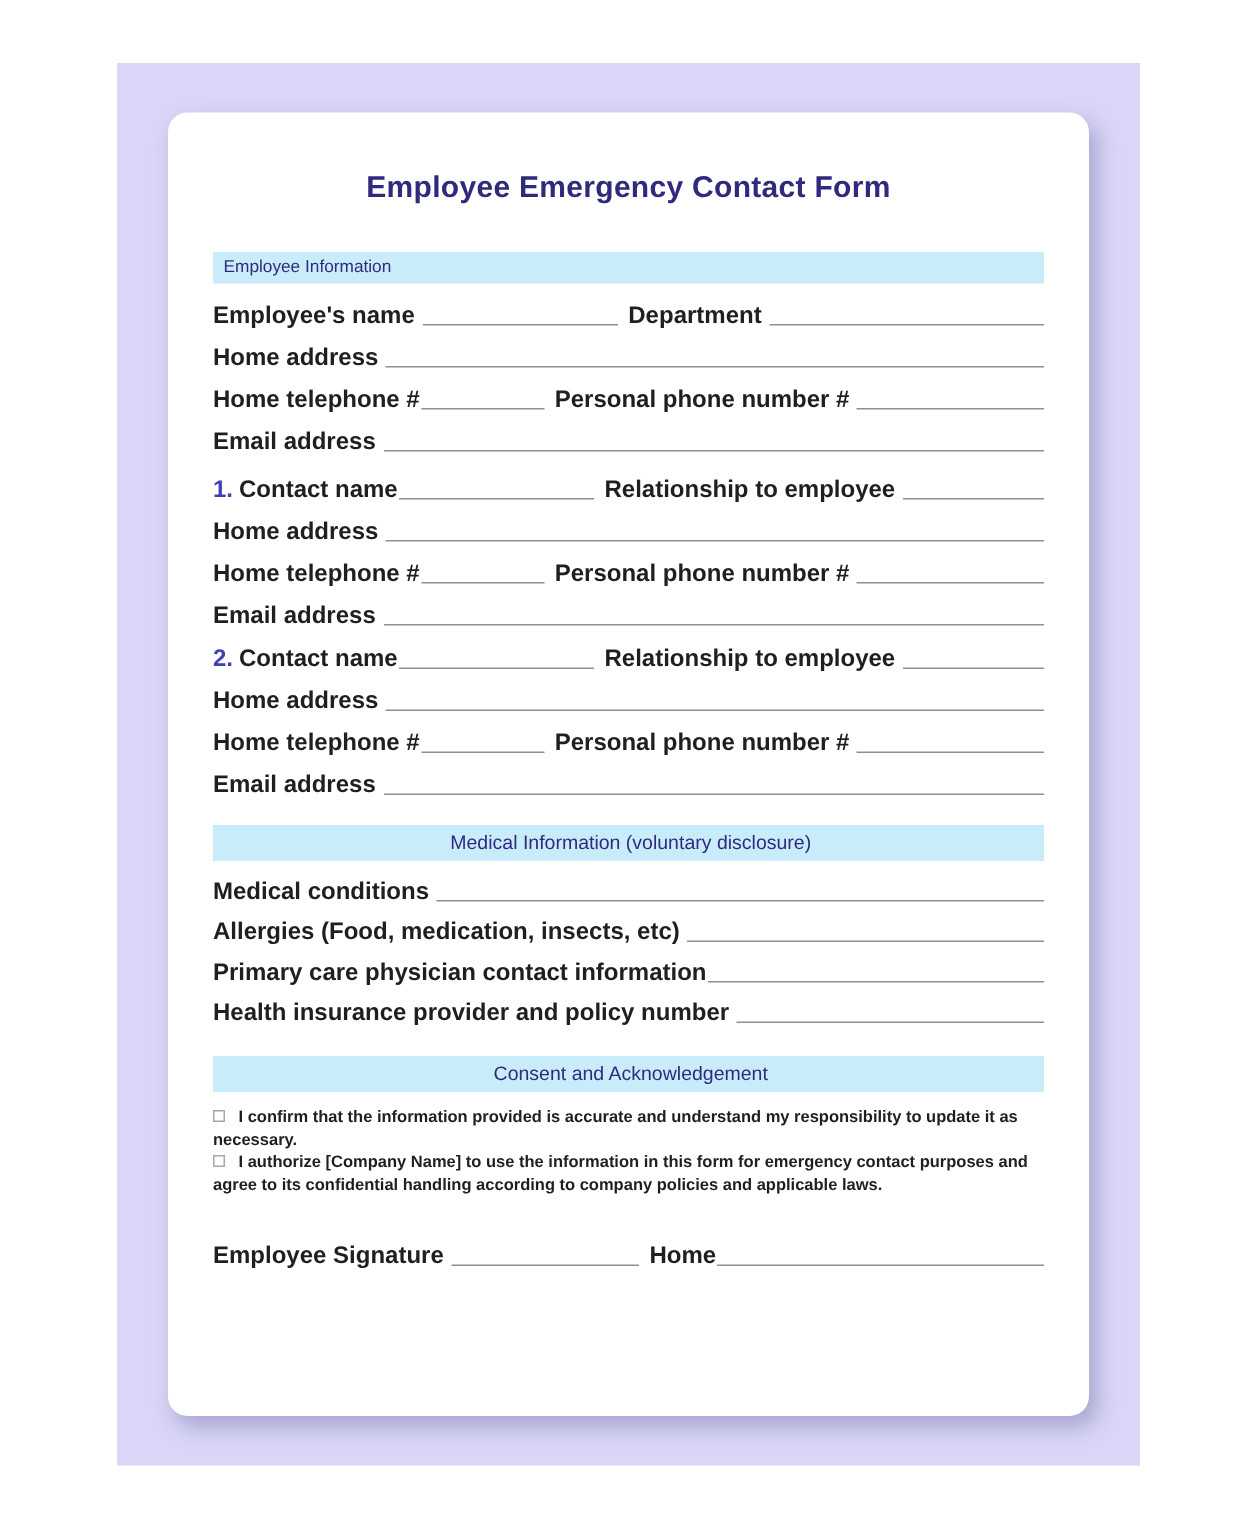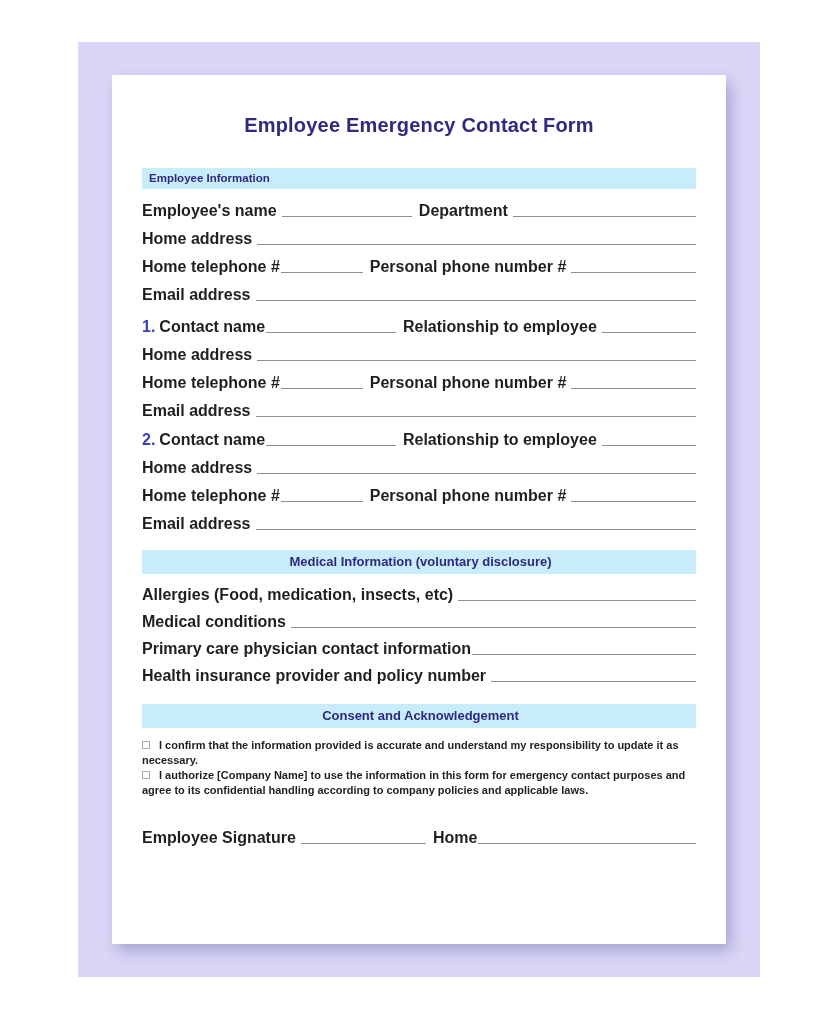--- a/index.html
+++ b/index.html
@@ -26,37 +26,38 @@
     left:78px; top:42px;
     width:682px; height:935px;
     background:var(--frame-bg);
   }
   .page{
     position:absolute;
     left:34px; top:33px;
     width:614px; height:869px;
     background:var(--page-bg);
     box-shadow:5px 7px 14px rgba(96,92,150,0.40);
+    border-radius:13px;
   }
   .content{
     padding:38px 30px 0 30px;
   }
   .form-title{
     text-align:center;
     font-size:20px;
     line-height:24px;
     font-weight:bold;
     color:var(--heading);
     letter-spacing:.2px;
     margin-bottom:31px;
   }
   .section-bar{
     background:var(--bar-bg);
     color:var(--heading);
-    font-weight:bold;
+    font-weight:normal;
     padding:4px 4px 4px 7px;
     margin-top:10px;
   }
   .section-bar.sm{ font-size:11.5px; line-height:13px; }
   .section-bar.lg{ font-size:13px; line-height:16px;text-align:center; }
   .row{
     display:flex;
     align-items:flex-end;
     height:14px;
     margin-top:14px;
@@ -183,25 +184,25 @@
             <span>Email address</span>
             <span class="fill-line"></span>
           </div>
         </div>
       </section>
 
       <section class="sec-medical">
         <div class="section-bar lg">Medical Information (voluntary disclosure)</div>
         <div class="rows">
           <div class="row">
+            <span>Medical conditions</span>
+            <span class="fill-line"></span>
+          </div>
+          <div class="row">
             <span>Allergies (Food, medication, insects, etc)</span>
-            <span class="fill-line"></span>
-          </div>
-          <div class="row">
-            <span>Medical conditions</span>
             <span class="fill-line"></span>
           </div>
           <div class="row">
             <span>Primary care physician contact information</span>
             <span class="fill-line t"></span>
           </div>
           <div class="row">
             <span>Health insurance provider and policy number</span>
             <span class="fill-line"></span>
           </div>

